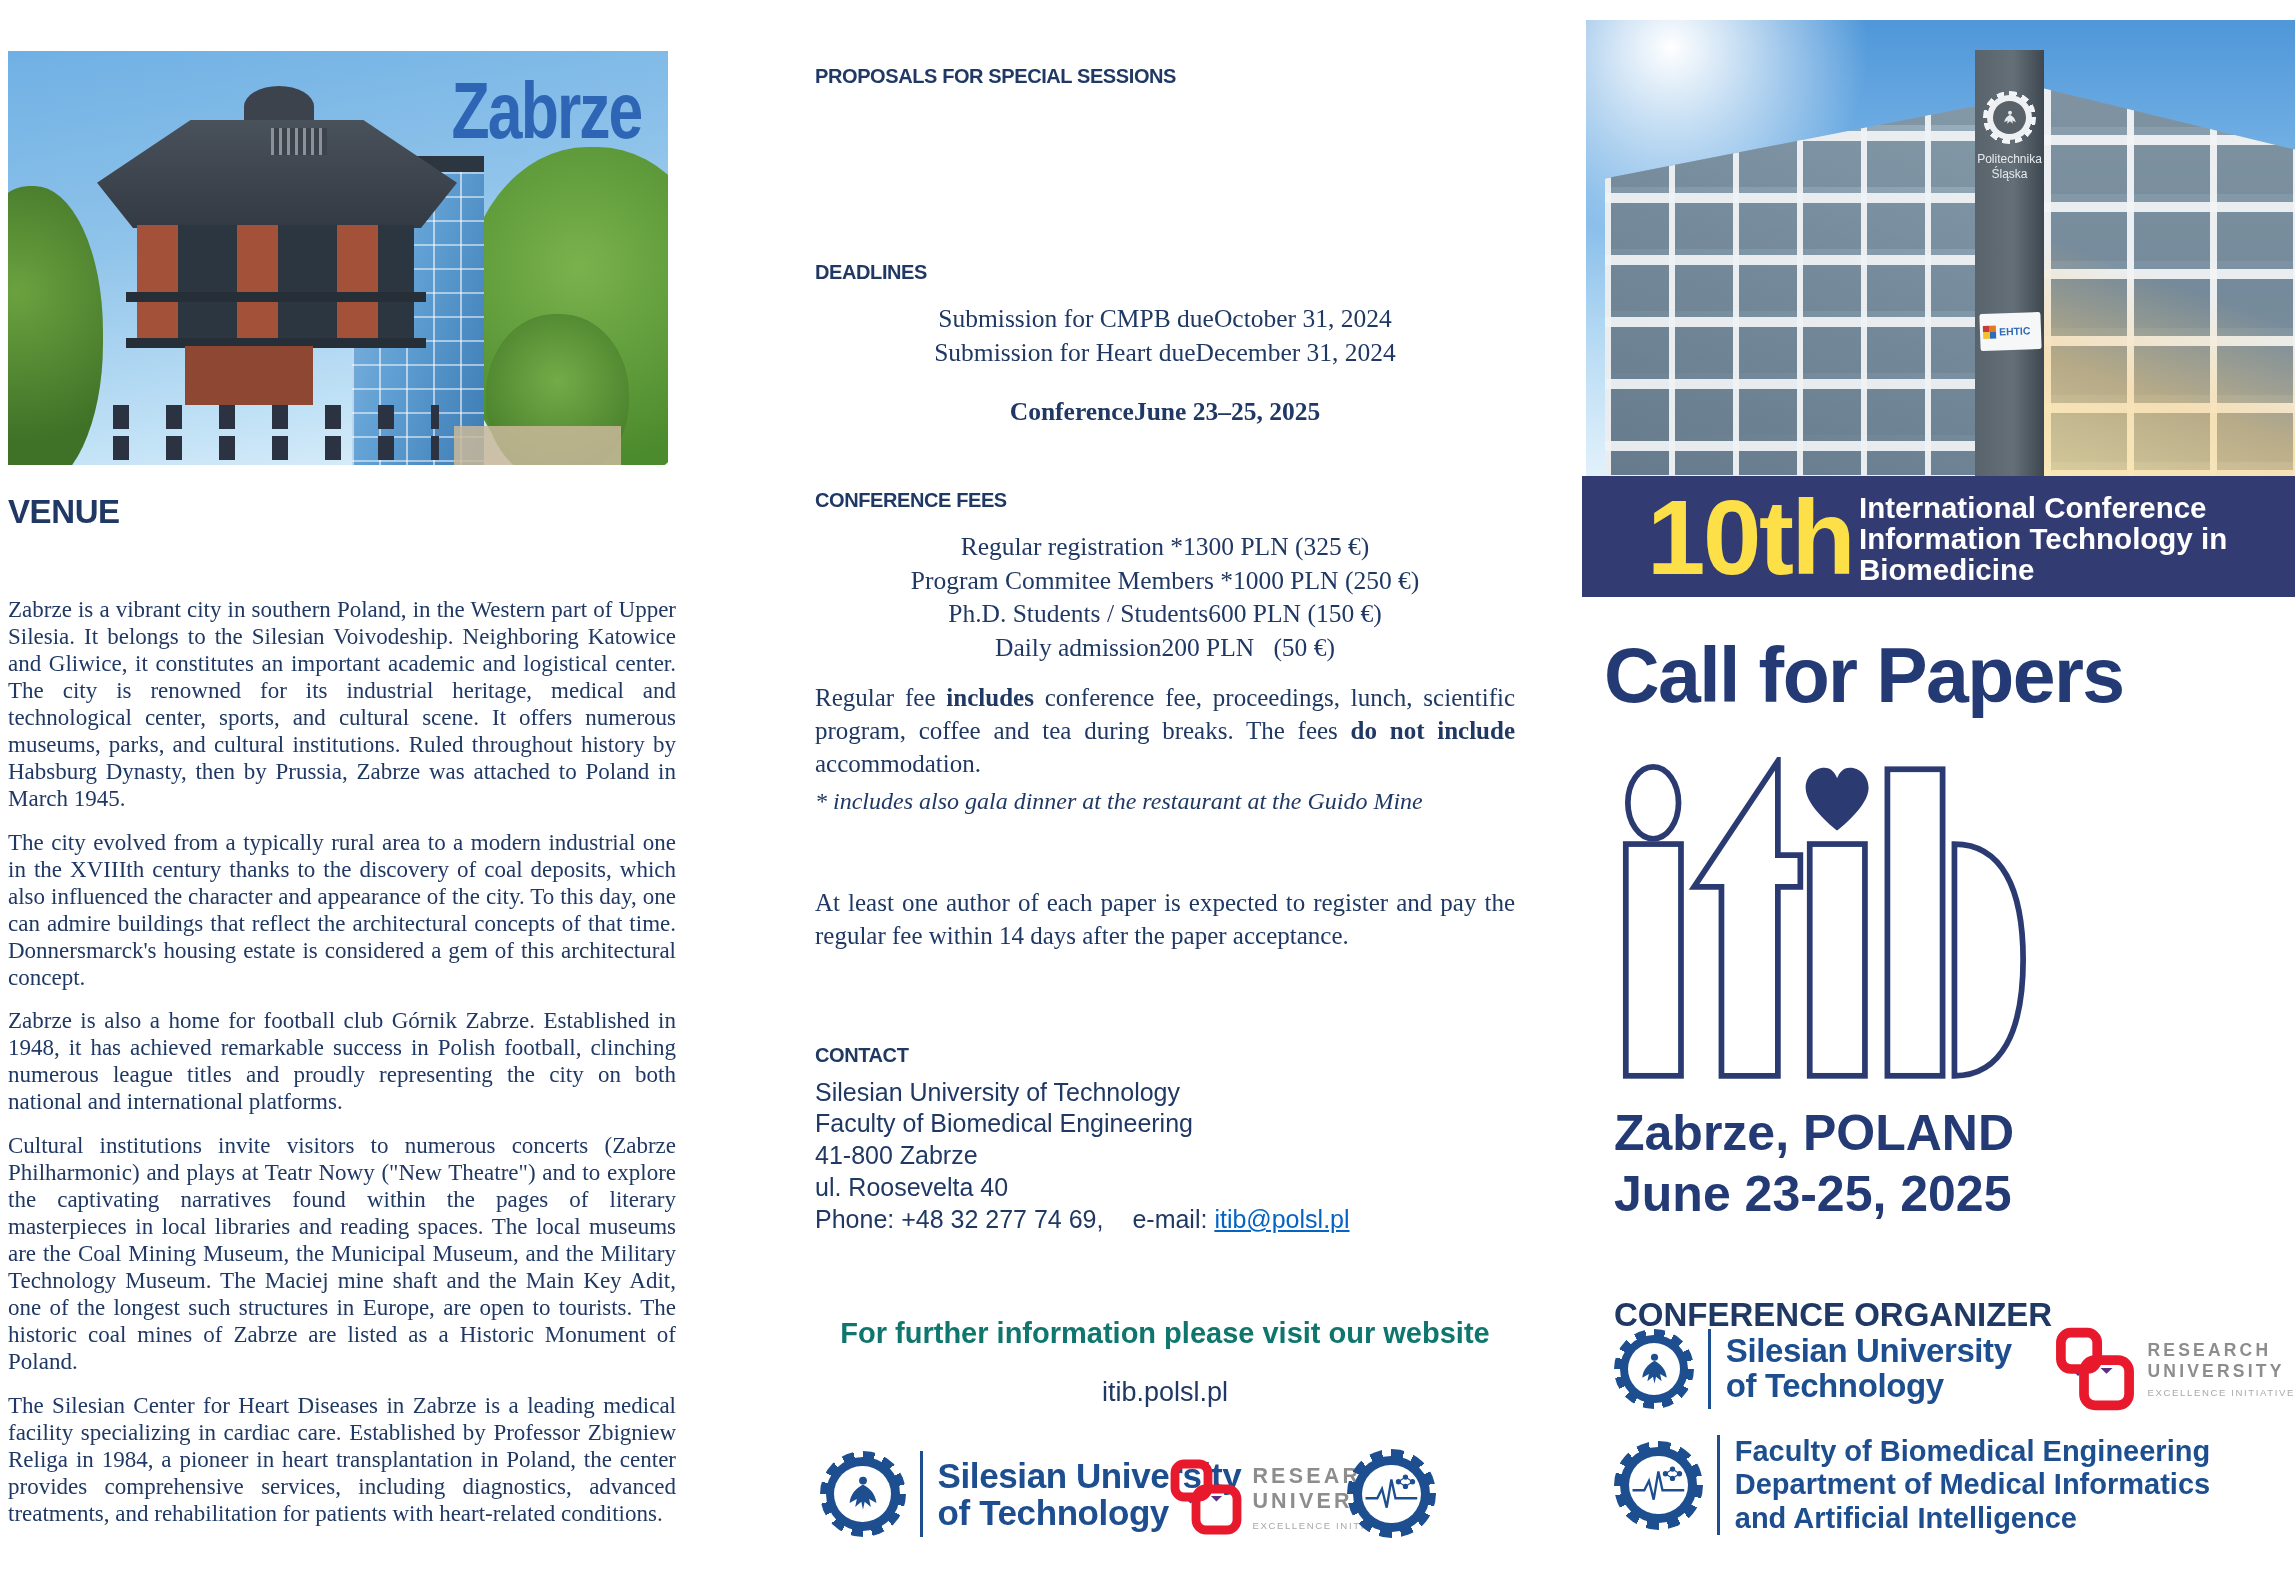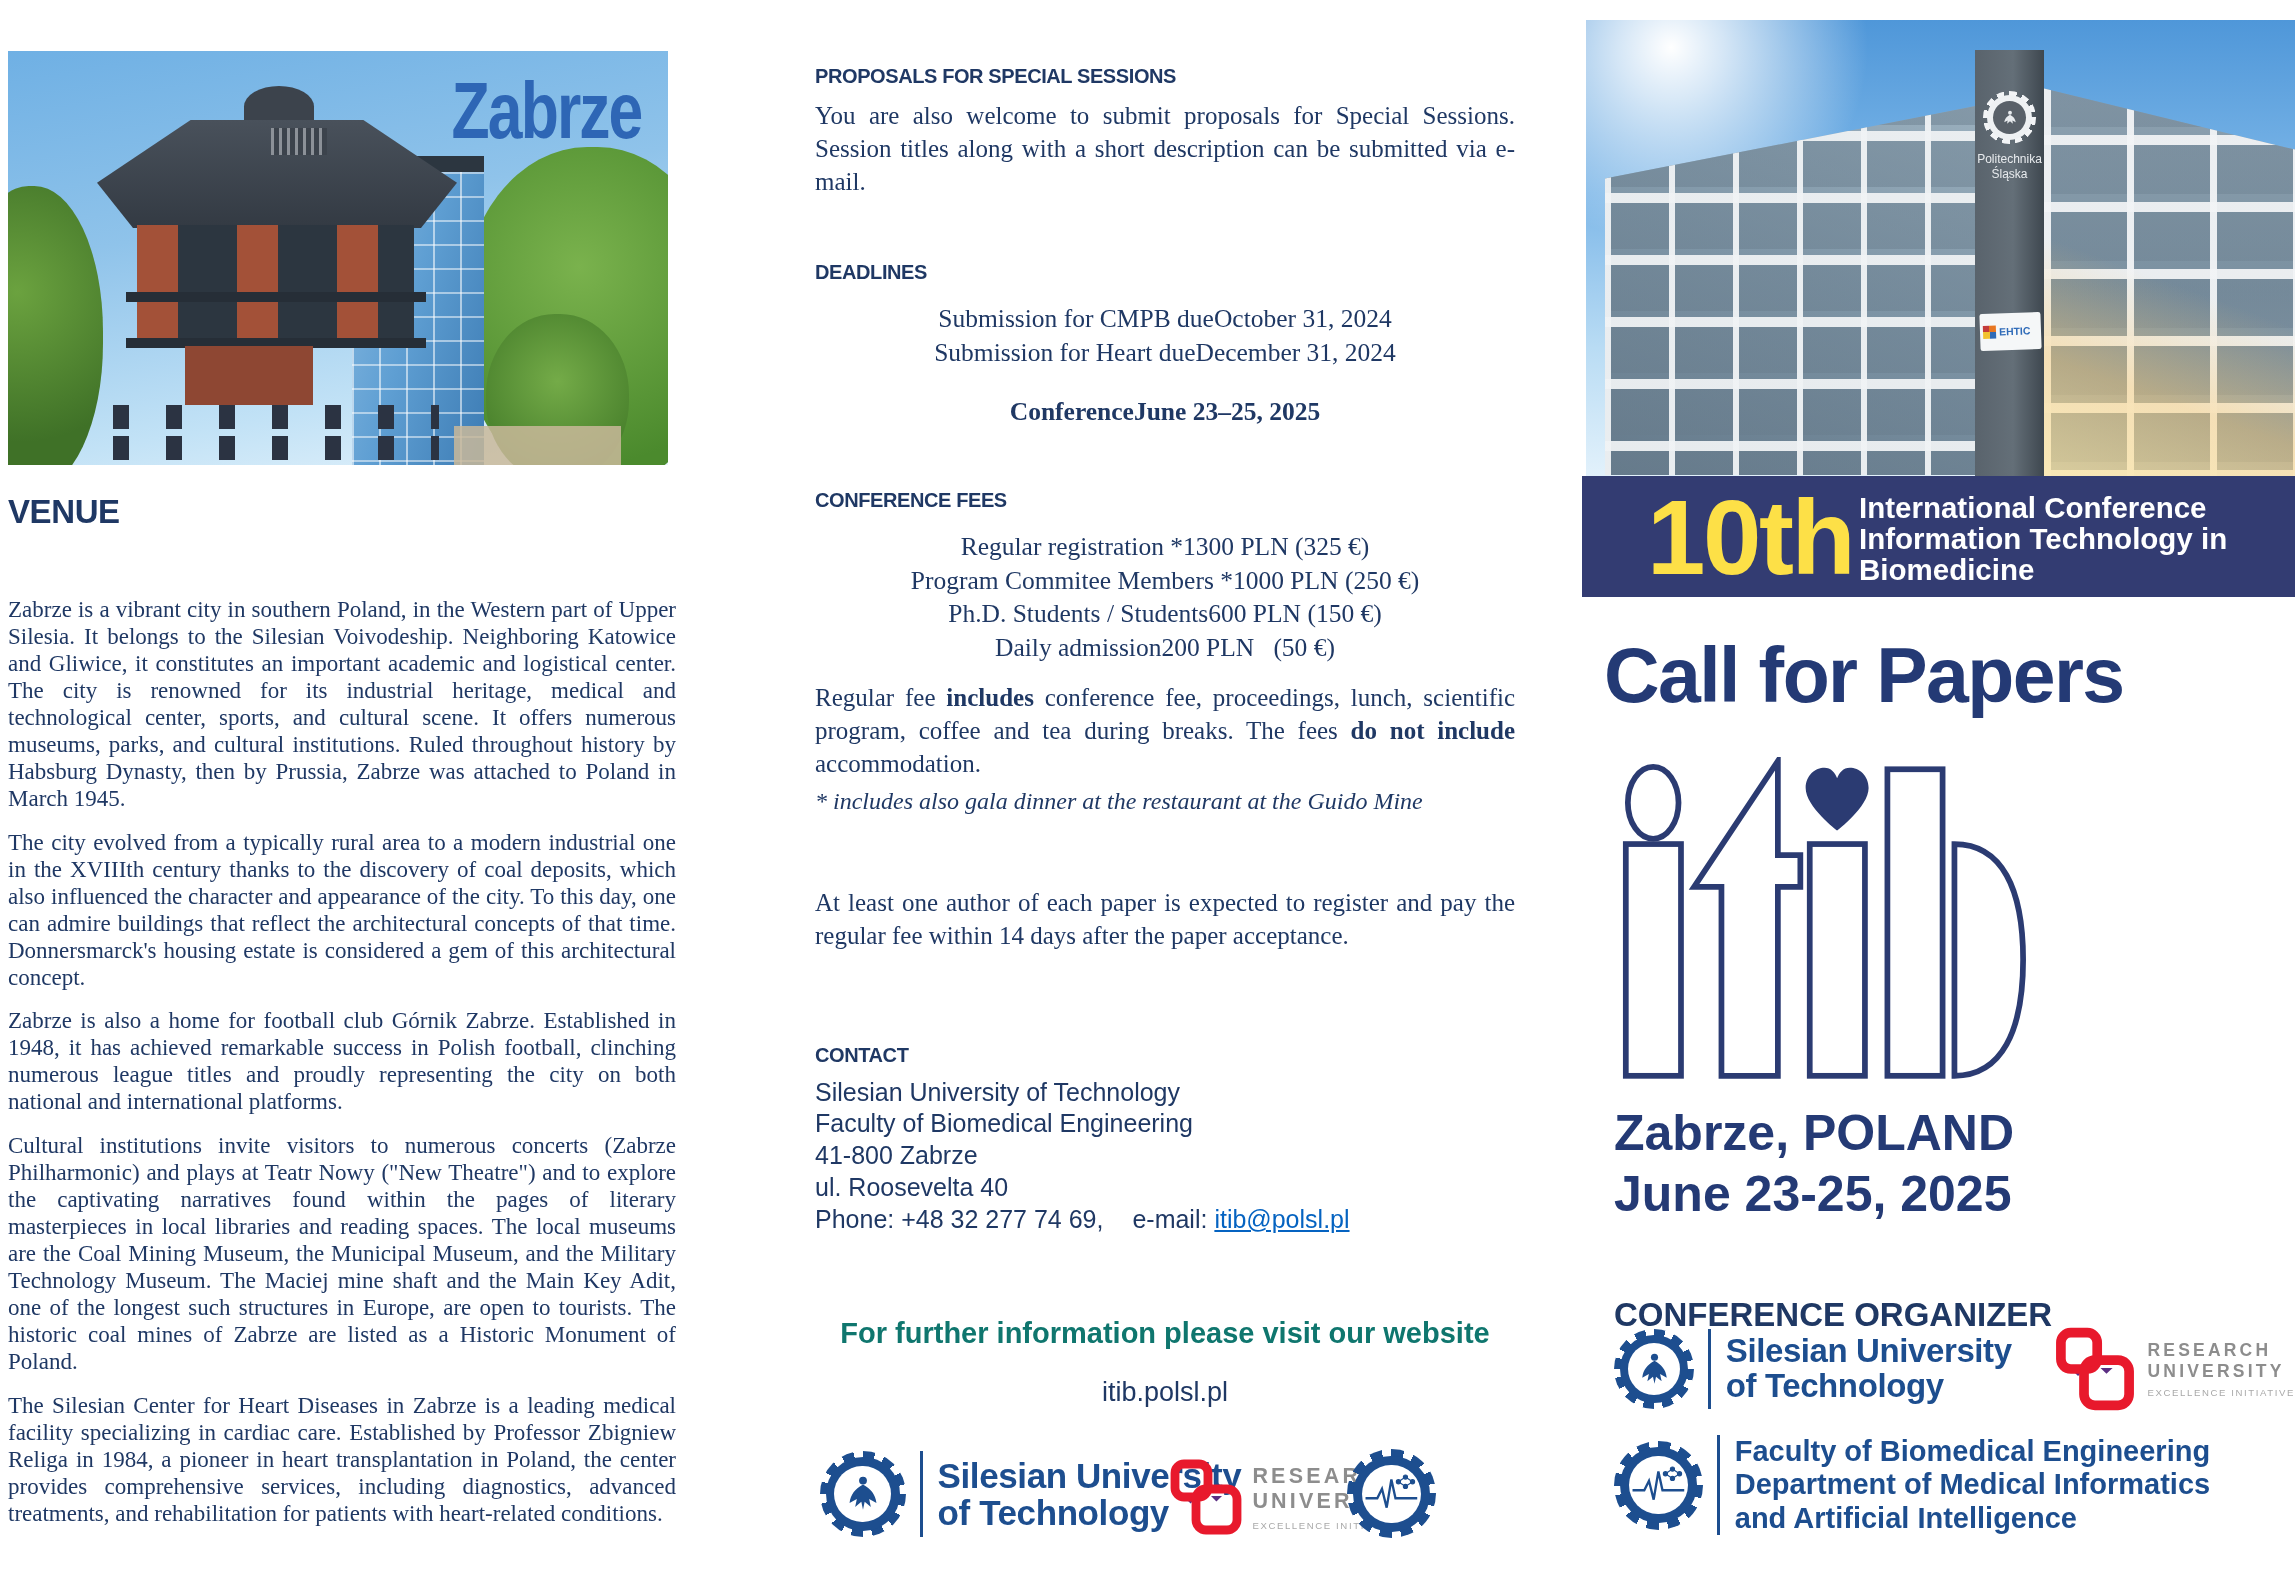--- a/index.html
+++ b/index.html
@@ -159,21 +159,20 @@
     <p class="body-p">The city evolved from a typically rural area to a modern industrial one in the XVIIIth century thanks to the discovery of coal deposits, which also influenced the character and appearance of the city. To this day, one can admire buildings that reflect the architectural concepts of that time. Donnersmarck's housing estate is considered a gem of this architectural concept.</p>
     <p class="body-p">Zabrze is also a home for football club Górnik Zabrze. Established in 1948, it has achieved remarkable success in Polish football, clinching numerous league titles and proudly representing the city on both national and international platforms.</p>
     <p class="body-p">Cultural institutions invite visitors to numerous concerts (Zabrze Philharmonic) and plays at Teatr Nowy ("New Theatre") and to explore the captivating narratives found within the pages of literary masterpieces in local libraries and reading spaces. The local museums are the Coal Mining Museum, the Municipal Museum, and the Military Technology Museum. The Maciej mine shaft and the Main Key Adit, one of the longest such structures in Europe, are open to tourists. The historic coal mines of Zabrze are listed as a Historic Monument of Poland.</p>
     <p class="body-p">The Silesian Center for Heart Diseases in Zabrze is a leading medical facility specializing in cardiac care. Established by Professor Zbigniew Religa in 1984, a pioneer in heart transplantation in Poland, the center provides comprehensive services, including diagnostics, advanced treatments, and rehabilitation for patients with heart-related conditions.</p>
   </div>
 </div>
 
 <div class="col-mid">
 
   <h2 class="mid-h" style="top:48px;">PROPOSALS FOR SPECIAL SESSIONS</h2>
-  <p class="mid-p" style="top:99px;">You are also welcome to submit proposals for Special Sessions. Session titles along with a short description can be submitted via e-mail.</p>
 
   <h2 class="mid-h" style="top:244px;">DEADLINES</h2>
 
   <div class="dl-row" style="top:304px;">
     <span>Submission for CMPB due</span>
     <span class="v">October 31, 2024</span>
   </div>
   <div class="dl-row" style="top:338px;">
     <span>Submission for Heart due</span>
     <span class="v">December 31, 2024</span>

